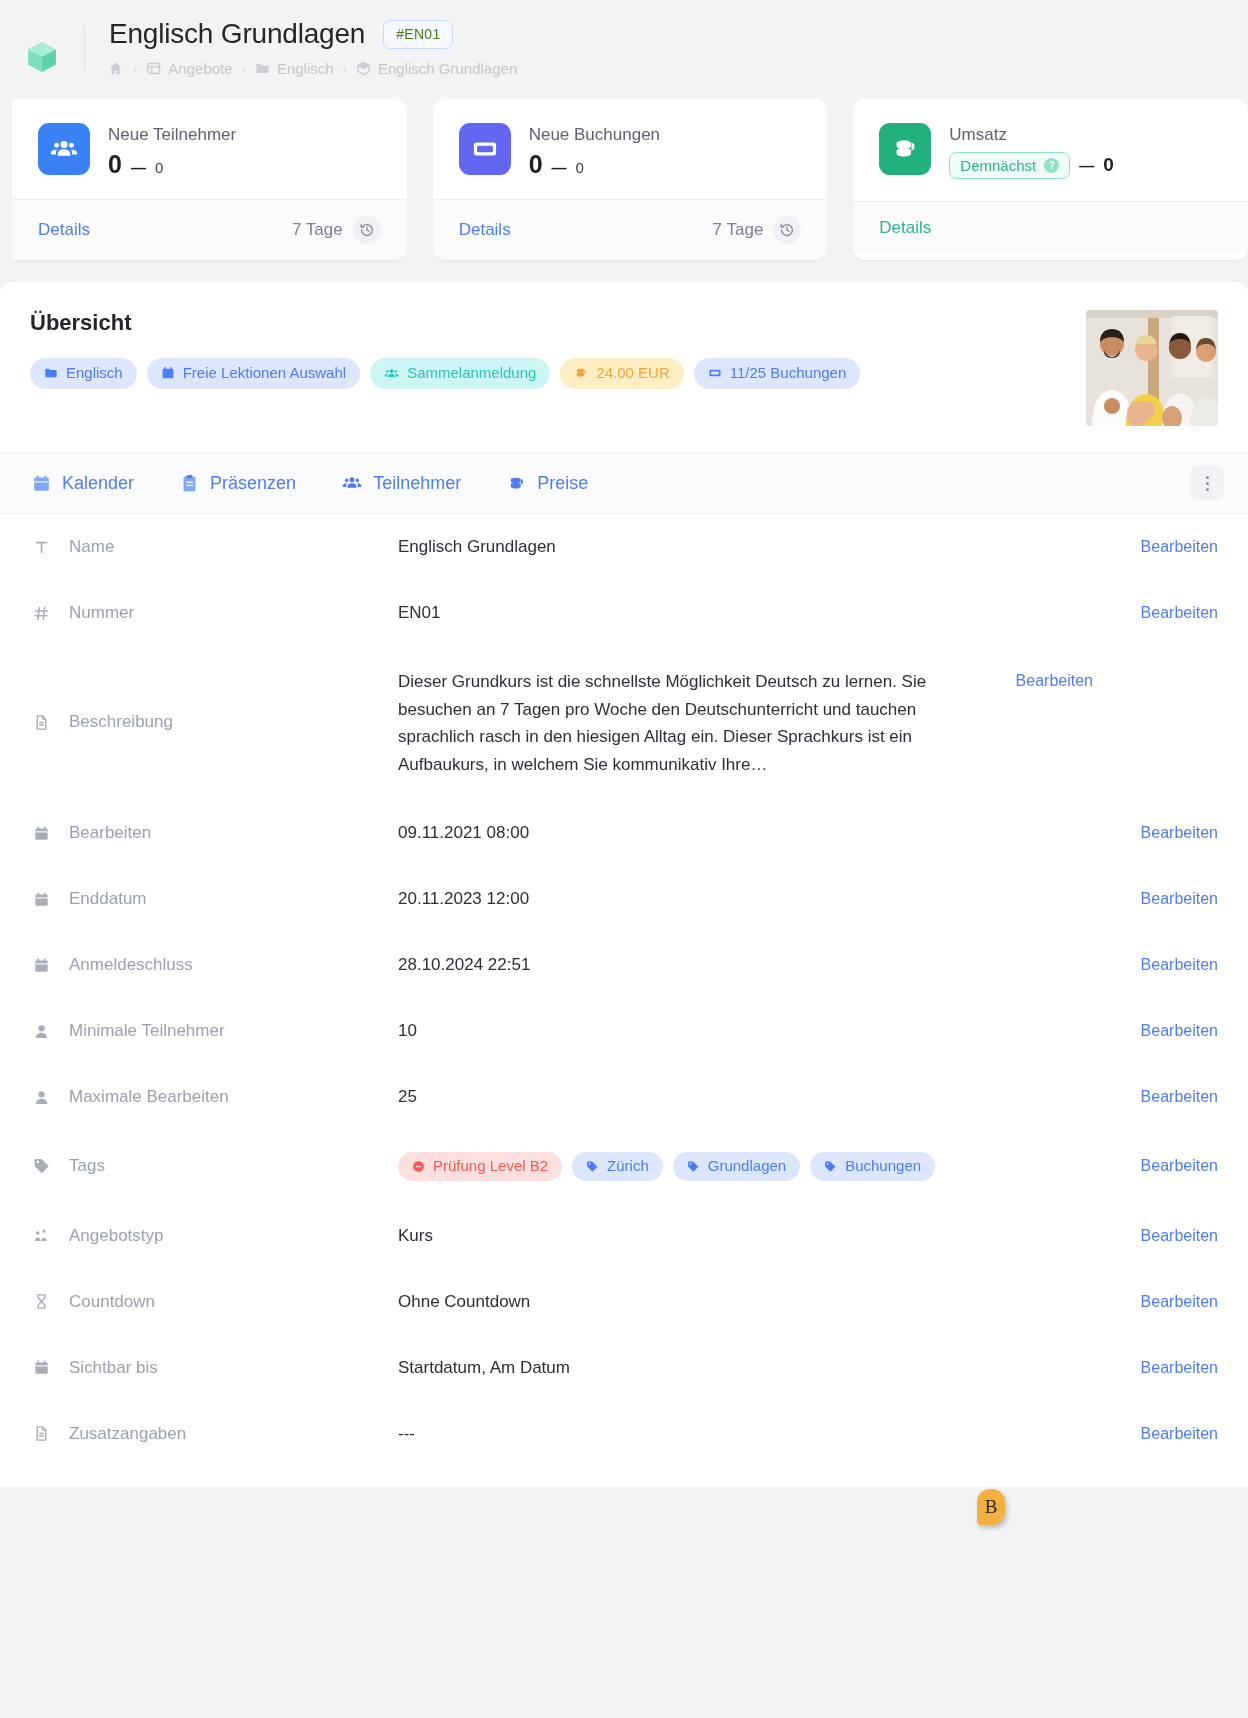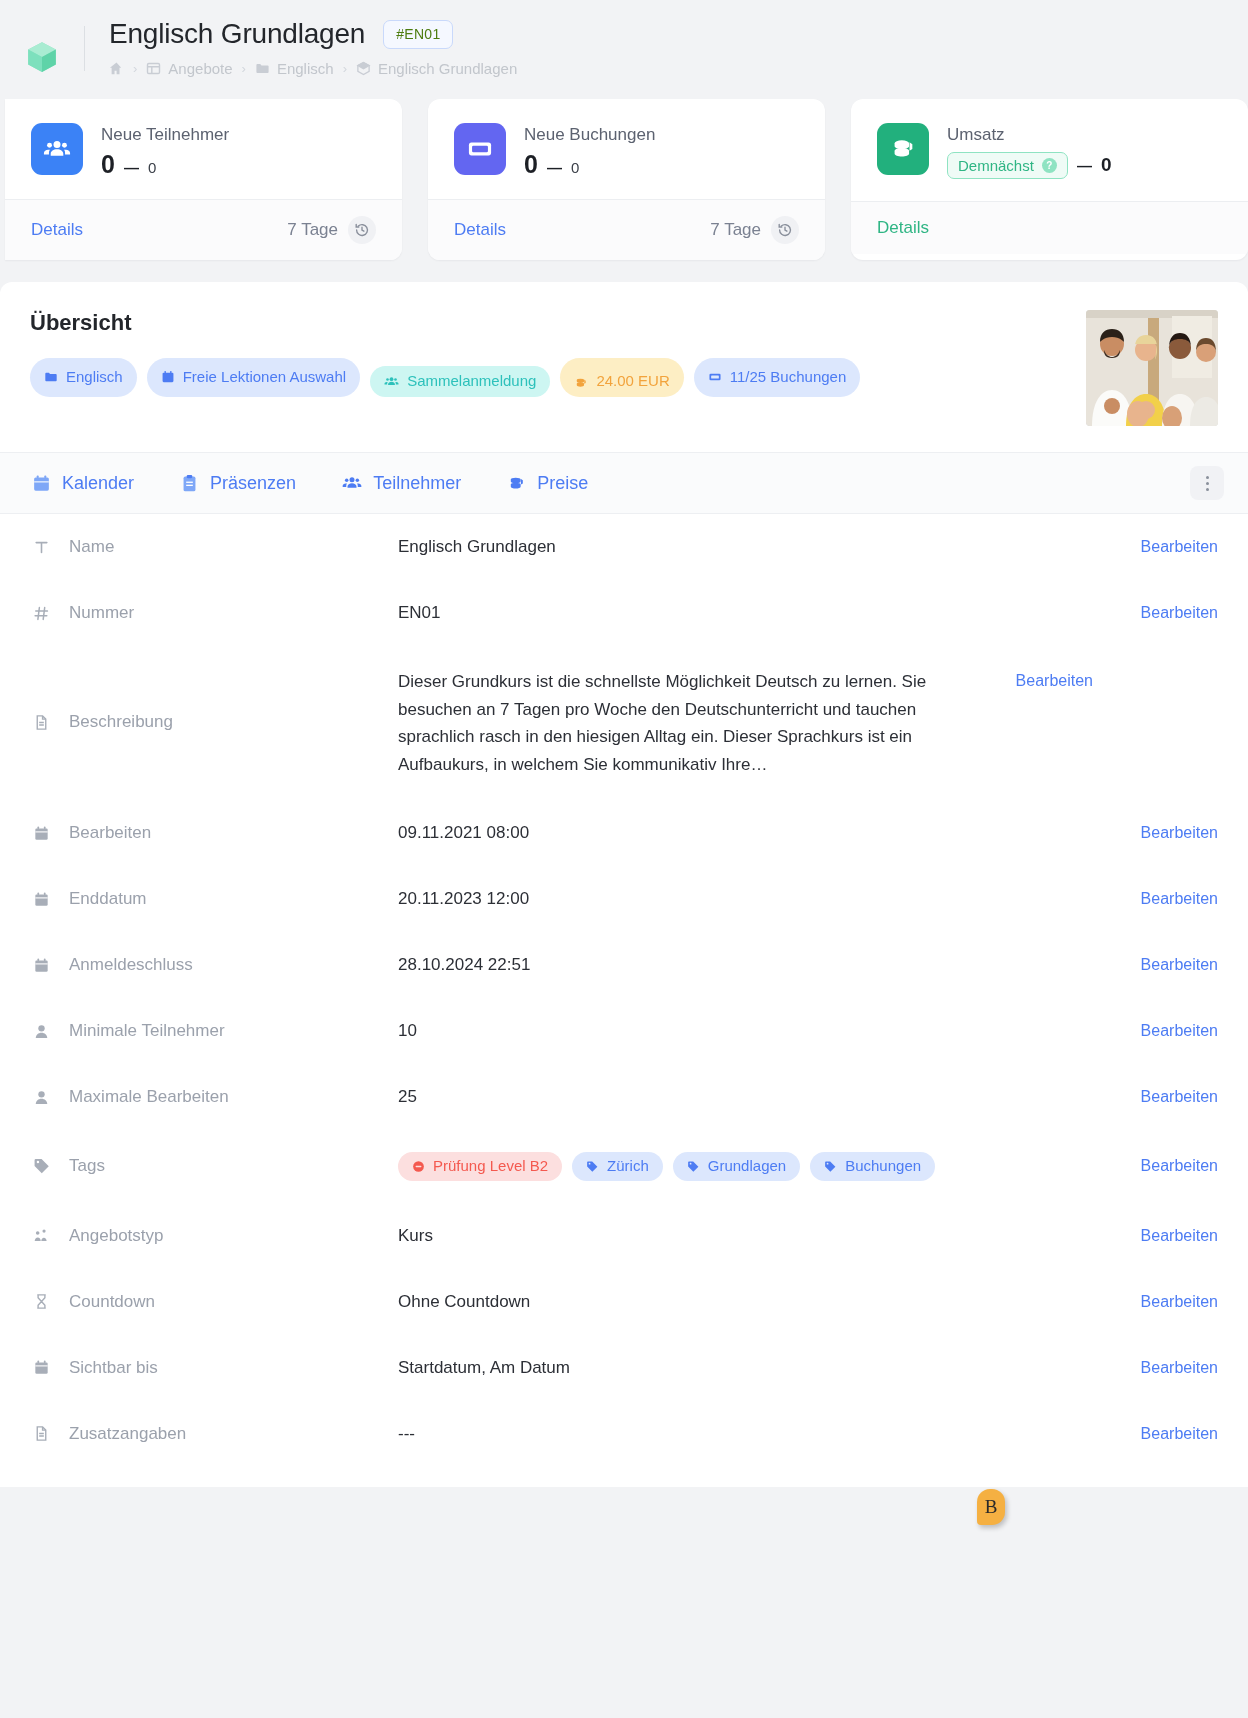--- a/index.html
+++ b/index.html
@@ -69,21 +69,21 @@
     margin-bottom: 22px;
   }
   .stat-card {
     background: #fff;
     border-radius: 12px;
     flex: 1;
     overflow: hidden;
     box-shadow: 0 1px 2px rgba(16,24,40,0.05);
     min-width: 0;
   }
-  .stat-card:first-child { margin-left: 5px; border-top-left-radius:0; border-bottom-left-radius:0;}
+  .stat-card:first-child { margin-left: 12px; border-top-left-radius:0; border-bottom-left-radius:0;}
   .stat-card:last-child { margin-right: 0; }
   .stat-body { padding: 24px 26px 22px 26px; display: flex; align-items: flex-start; gap: 18px; }
   .stat-icon {
     width: 52px; height: 52px;
     border-radius: 11px;
     display: flex; align-items: center; justify-content: center;
     flex: none;
   }
   .stat-texts { padding-top: 2px; }
   .stat-label { font-size: 17px; color: #5c6270; margin-bottom: 7px; }
@@ -129,22 +129,22 @@
   .chips { display: flex; flex-wrap: wrap; gap: 10px; }
   .chip {
     display: inline-flex; align-items: center; gap: 8px;
     font-size: 15px;
     border-radius: 999px;
     padding: 7px 14px;
     line-height: 1.1;
     white-space: nowrap;
   }
   .chip.blue { background: #dce7fd; color: #4d7cf3; }
-  .chip.teal { background: #cdf6f2; color: #2dc1bb; margin-top: 8px; }
-  .chip.amber { background: #fdeec4; color: #f2a33c; align-items: flex-end; }
+  .chip.teal { background: #cdf6f2; color: #2dc1bb; }
+  .chip.amber { background: #fdeec4; color: #f2a33c; }
   .hero-photo {
     width: 132px; height: 116px; border-radius: 4px;
     flex: none; overflow: hidden; position: relative;
     background: #cfd3d9;
   }
 
   
   .tabs-bar {
     background: #fafbfc;
     border-top: 1px solid #edeff2;

